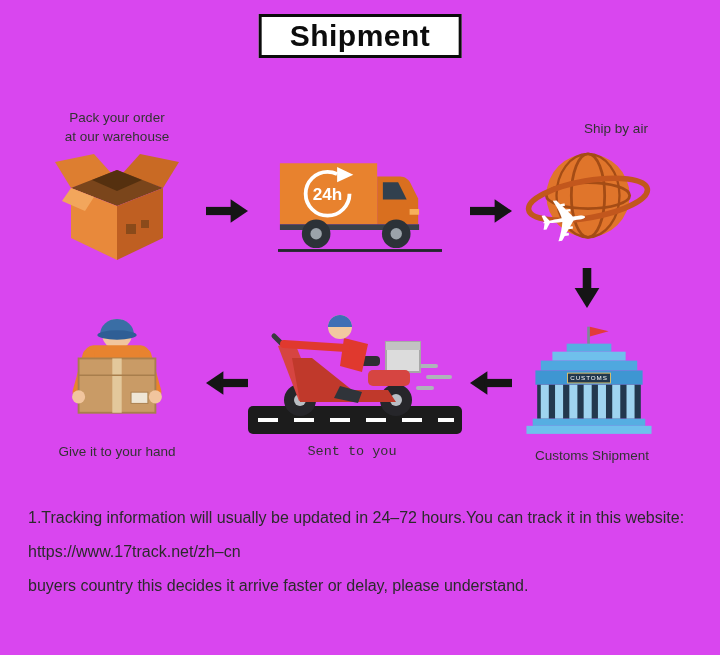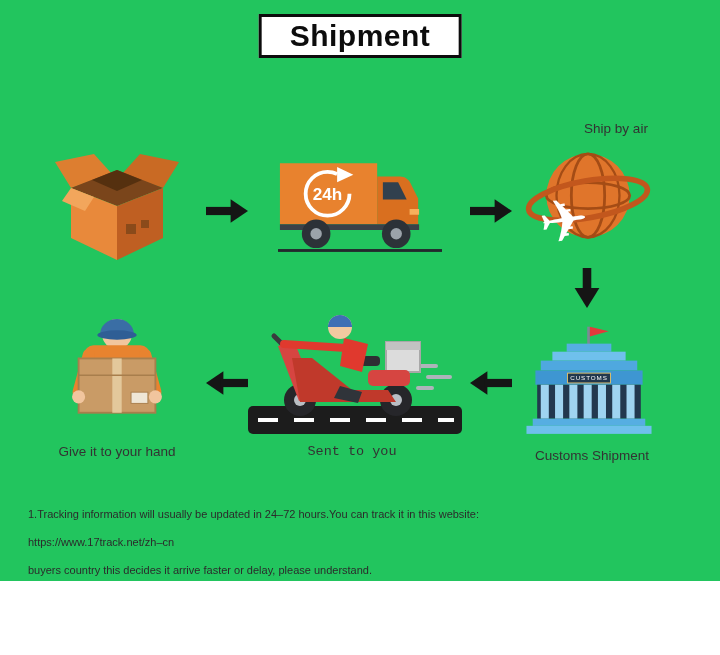--- a/index.html
+++ b/index.html
@@ -1,16 +1,16 @@
 <!DOCTYPE html>
 <html><head>
 <meta charset="utf-8">
 <style>
   html,body{margin:0;padding:0;background:#fff;}
-  .canvas{position:relative;width:720px;height:581px;background:#22c55e;
+  .canvas{position:relative;width:720px;height:655px;background:#d946ef;
           font-family:"Liberation Sans",sans-serif;overflow:hidden;}
 
   .title-box{position:absolute;left:50%;top:14px;transform:translateX(-50%);
              border:3px solid #0c0c0c;padding:2px 28px;font-size:30px;font-weight:bold;
              color:#0c0c0c;letter-spacing:.5px;background:#fff;}
 
   .step-label{position:absolute;width:170px;text-align:center;font-size:13.5px;
               color:#333;white-space:pre-line;line-height:1.4;}
   .lbl-pack{left:32px;top:109px;}
   .lbl-transport{left:260px;top:109px;}
@@ -27,30 +27,32 @@
   .ic-scooter{left:248px;top:300px;width:214px;}
   .ic-person{left:58px;top:306px;width:118px;}
 
   .arrow{position:absolute;}
   .ar-1{left:206px;top:197px;}
   .ar-2{left:470px;top:197px;}
   .ar-down{left:572px;top:268px;}
   .ar-3{left:470px;top:369px;}
   .ar-4{left:206px;top:369px;}
 
-  .notes{position:absolute;left:28px;top:508px;width:676px;font-size:11px;color:#2b2b2b;}
+  .notes{position:absolute;left:28px;top:508px;width:676px;font-size:16px;color:#2b2b2b;}
   .note-line{margin-bottom:14px;line-height:1.25;}
 </style>
 </head>
 <body>
 
 <div class="canvas">
 
   <div class="title-box">Shipment</div>
 
+  <div class="step-label lbl-pack">Pack your order
+at our warehouse</div>
   <div class="step-label lbl-air">Ship by air</div>
 
   <svg class="icon ic-pack" viewBox="0 0 126 118">
     <polygon points="17,42 1,16 40,8 58,28" fill="#DD7E30"></polygon>
     <polygon points="109,42 125,16 86,8 68,28" fill="#C96A24"></polygon>
     <polygon points="17,42 63,24 109,42 63,60" fill="#7A451B"></polygon>
     <polygon points="38,34 63,24 88,34 63,45" fill="#55300F"></polygon>
     <polygon points="17,42 63,60 63,114 17,92" fill="#E8893B"></polygon>
     <polygon points="109,42 63,60 63,114 109,92" fill="#BF5F22"></polygon>
     <polygon points="17,42 40,51 31,65 8,55" fill="#F2A65C"></polygon>

